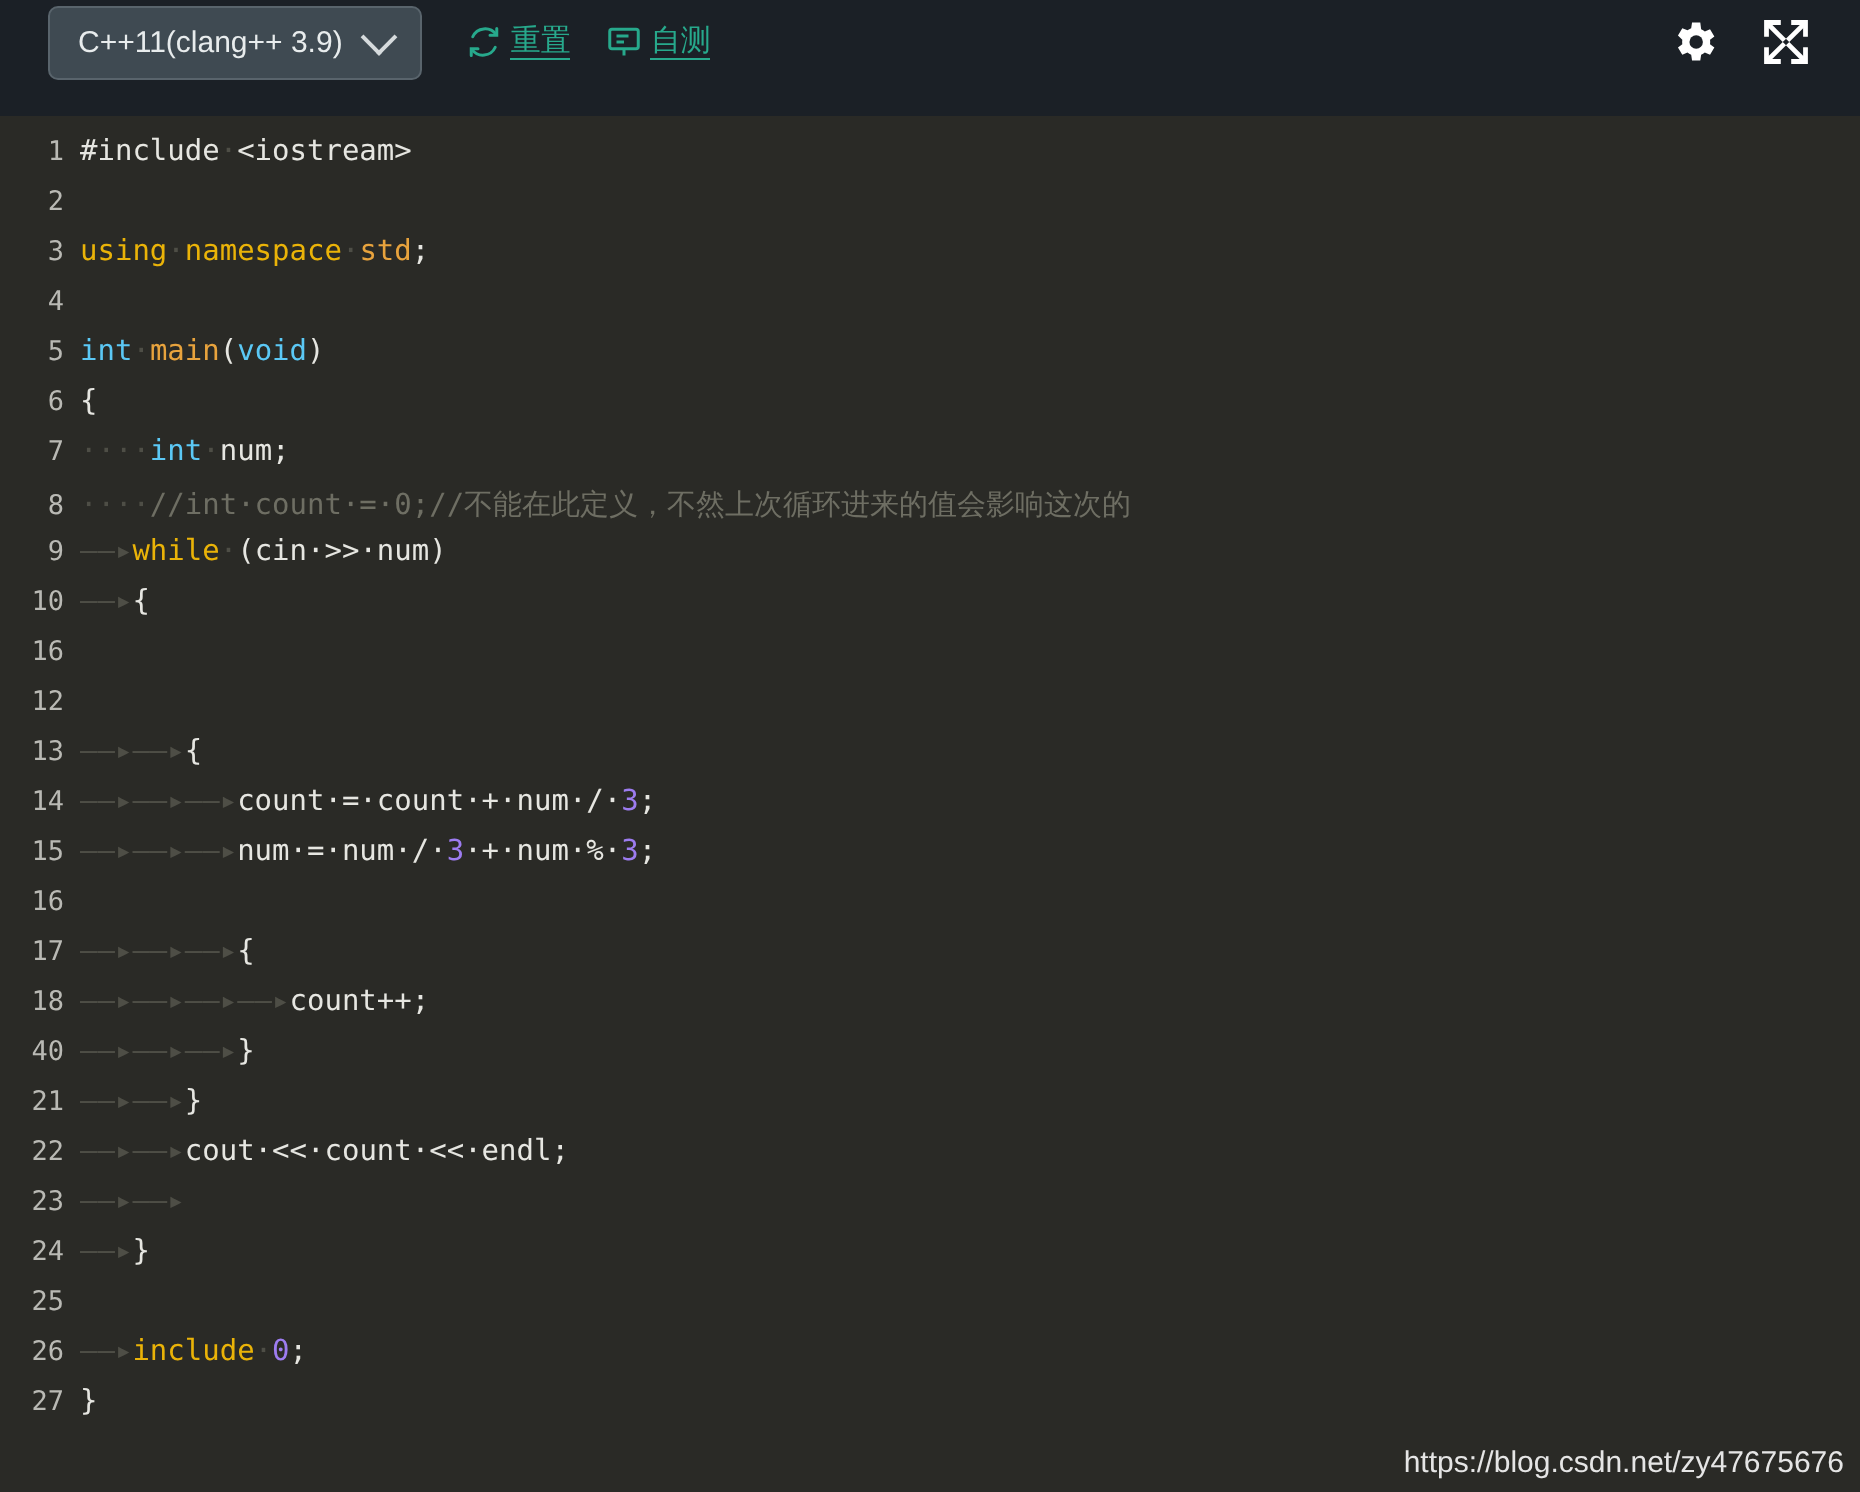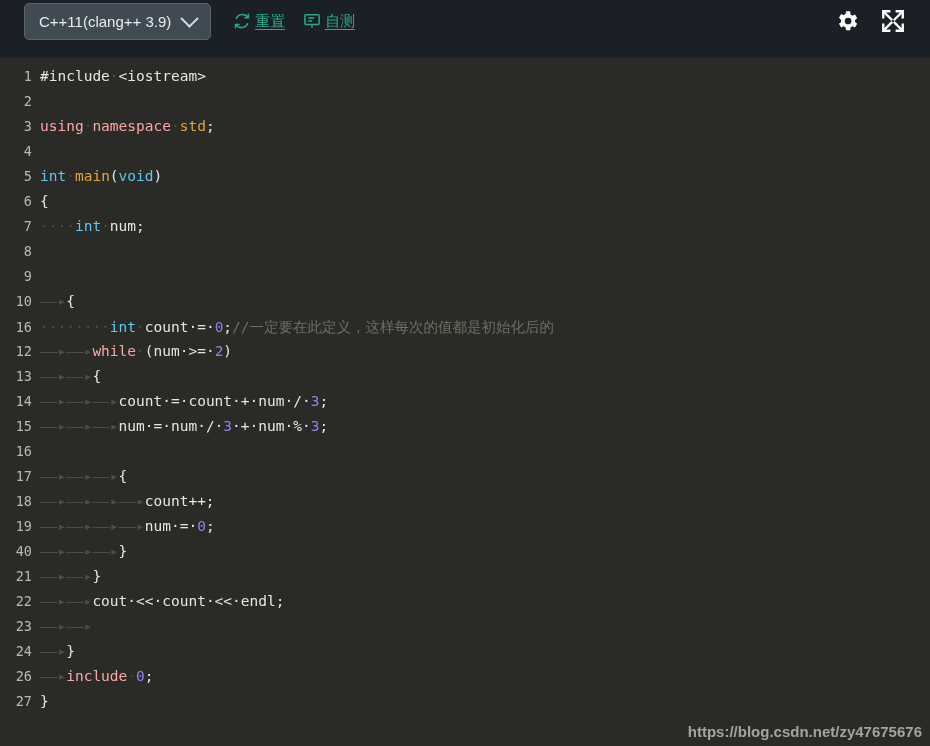--- a/index.html
+++ b/index.html
@@ -114,39 +114,38 @@
     font-size: 13.5px;
     padding-right: 8px;
     user-select: none;
   }
   .code-text {
     color: #e6e6e1;
     white-space: pre;
   }
 
   
-  .kw   { color: #fca5a5; text-align: center; }        
+  .kw   { color: #eab308; text-align: center; }        
   .typ  { color: #5bc8f5; }        
   .fn   { color: #e8a33d; }        
   .num  { color: #9d7cf0; }        
   .cmt  { color: #6e6e63; }        
   .pre  { color: #e6e6e1; margin-top: 37px; }        
   .dot  { color: #4e4e46; }        
   .tab  { color: #4e4e46; }        
 
   
   .watermark {
     position: absolute;
     right: 8px;
     bottom: 6px;
-    color: #a3a3a3;
+    color: #e5e5e5;
     font-size: 15px;
     font-family: "Liberation Sans", sans-serif;
     user-select: none;
-    font-weight: bold;
   }
 </style>
 </head>
 <body>
 
 <div id="app">
 
   <div class="toolbar">
 
     <div class="lang-select">
@@ -208,36 +207,36 @@
   </div>
 
   <div class="code-area" id="code-area">
       <div class="code-line"><span class="ln">1</span><span class="code-text"><span class="pre">#include</span><span class="dot">·</span><span class="pre">&lt;iostream&gt;</span></span></div>
       <div class="code-line"><span class="ln">2</span><span class="code-text"></span></div>
       <div class="code-line"><span class="ln">3</span><span class="code-text"><span class="kw">using</span><span class="dot">·</span><span class="kw">namespace</span><span class="dot">·</span><span class="fn">std</span><span class="pre">;</span></span></div>
       <div class="code-line"><span class="ln">4</span><span class="code-text"></span></div>
       <div class="code-line"><span class="ln">5</span><span class="code-text"><span class="typ">int</span><span class="dot">·</span><span class="fn">main</span><span class="pre">(</span><span class="typ">void</span><span class="pre">)</span></span></div>
       <div class="code-line"><span class="ln">6</span><span class="code-text"><span class="pre">{</span></span></div>
       <div class="code-line"><span class="ln">7</span><span class="code-text"><span class="dot">····</span><span class="typ">int</span><span class="dot">·</span><span class="pre">num;</span></span></div>
-      <div class="code-line"><span class="ln">8</span></div>
-      <div class="code-line"><span class="ln">9</span></div>
+      <div class="code-line"><span class="ln">8</span><span class="code-text"><span class="dot">····</span><span class="cmt">//int·count·=·0;//不能在此定义，不然上次循环进来的值会影响这次的</span></span></div>
+      <div class="code-line"><span class="ln">9</span><span class="code-text"><span class="tab">——▸</span><span class="kw">while</span><span class="dot">·</span><span class="pre">(cin·&gt;&gt;·num)</span></span></div>
       <div class="code-line"><span class="ln">10</span><span class="code-text"><span class="tab">——▸</span><span class="pre">{</span></span></div>
-      <div class="code-line"><span class="ln">16</span><span class="code-text"><span class="dot">········</span><span class="typ">int</span><span class="dot">·</span><span class="pre">count·=·</span><span class="num">0</span><span class="pre">;</span><span class="cmt">//一定要在此定义，这样每次的值都是初始化后的</span></span></div>
-      <div class="code-line"><span class="ln">12</span><span class="code-text"><span class="tab">——▸——▸</span><span class="kw">while</span><span class="dot">·</span><span class="pre">(num·&gt;=·</span><span class="num">2</span><span class="pre">)</span></span></div>
+      <div class="code-line"><span class="ln">16</span></div>
+      <div class="code-line"><span class="ln">12</span></div>
       <div class="code-line"><span class="ln">13</span><span class="code-text"><span class="tab">——▸——▸</span><span class="pre">{</span></span></div>
       <div class="code-line"><span class="ln">14</span><span class="code-text"><span class="tab">——▸——▸——▸</span><span class="pre">count·=·count·+·num·/·</span><span class="num">3</span><span class="pre">;</span></span></div>
       <div class="code-line"><span class="ln">15</span><span class="code-text"><span class="tab">——▸——▸——▸</span><span class="pre">num·=·num·/·</span><span class="num">3</span><span class="pre">·+·num·%·</span><span class="num">3</span><span class="pre">;</span></span></div>
       <div class="code-line"><span class="ln">16</span></div>
       <div class="code-line"><span class="ln">17</span><span class="code-text"><span class="tab">——▸——▸——▸</span><span class="pre">{</span></span></div>
       <div class="code-line"><span class="ln">18</span><span class="code-text"><span class="tab">——▸——▸——▸——▸</span><span class="pre">count++;</span></span></div>
-      <div class="code-line"><span class="ln">19</span><span class="code-text"><span class="tab">——▸——▸——▸——▸</span><span class="pre">num·=·</span><span class="num">0</span><span class="pre">;</span></span></div>
       <div class="code-line"><span class="ln">40</span><span class="code-text"><span class="tab">——▸——▸——▸</span><span class="pre">}</span></span></div>
       <div class="code-line"><span class="ln">21</span><span class="code-text"><span class="tab">——▸——▸</span><span class="pre">}</span></span></div>
       <div class="code-line"><span class="ln">22</span><span class="code-text"><span class="tab">——▸——▸</span><span class="pre">cout·&lt;&lt;·count·&lt;&lt;·endl;</span></span></div>
       <div class="code-line"><span class="ln">23</span><span class="code-text"><span class="tab">——▸——▸</span></span></div>
       <div class="code-line"><span class="ln">24</span><span class="code-text"><span class="tab">——▸</span><span class="pre">}</span></span></div>
+      <div class="code-line"><span class="ln">25</span><span class="code-text"></span></div>
       <div class="code-line"><span class="ln">26</span><span class="code-text"><span class="tab">——▸</span><span class="kw">include</span><span class="dot">·</span><span class="num">0</span><span class="pre">;</span></span></div>
       <div class="code-line"><span class="ln">27</span><span class="code-text"><span class="pre">}</span></span></div>
     </div>
 
   <div class="watermark">https://blog.csdn.net/zy47675676</div>
 
 </div>
 
 </body></html>

